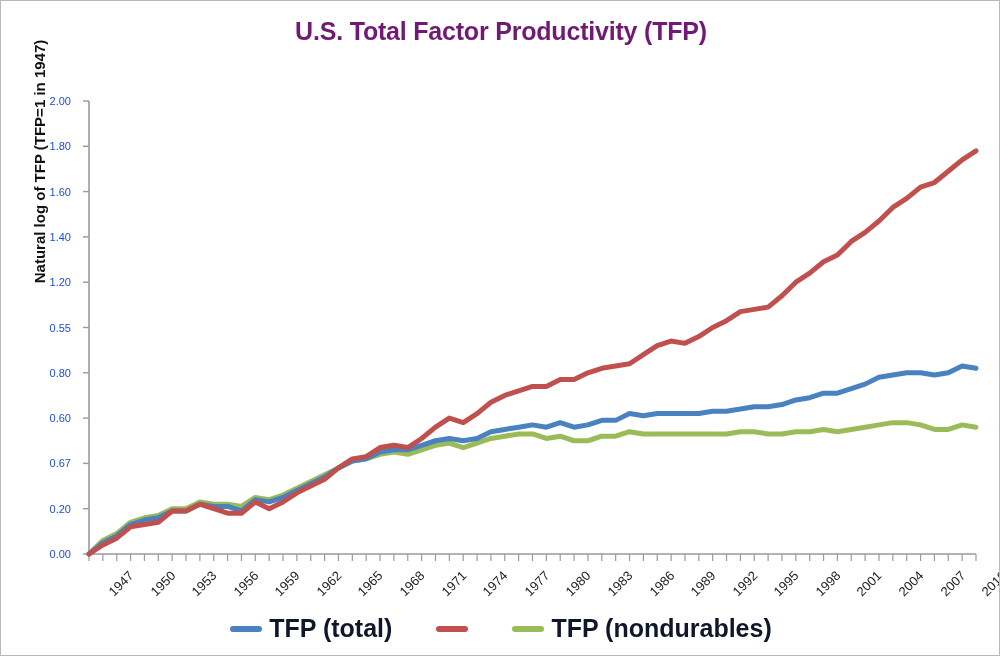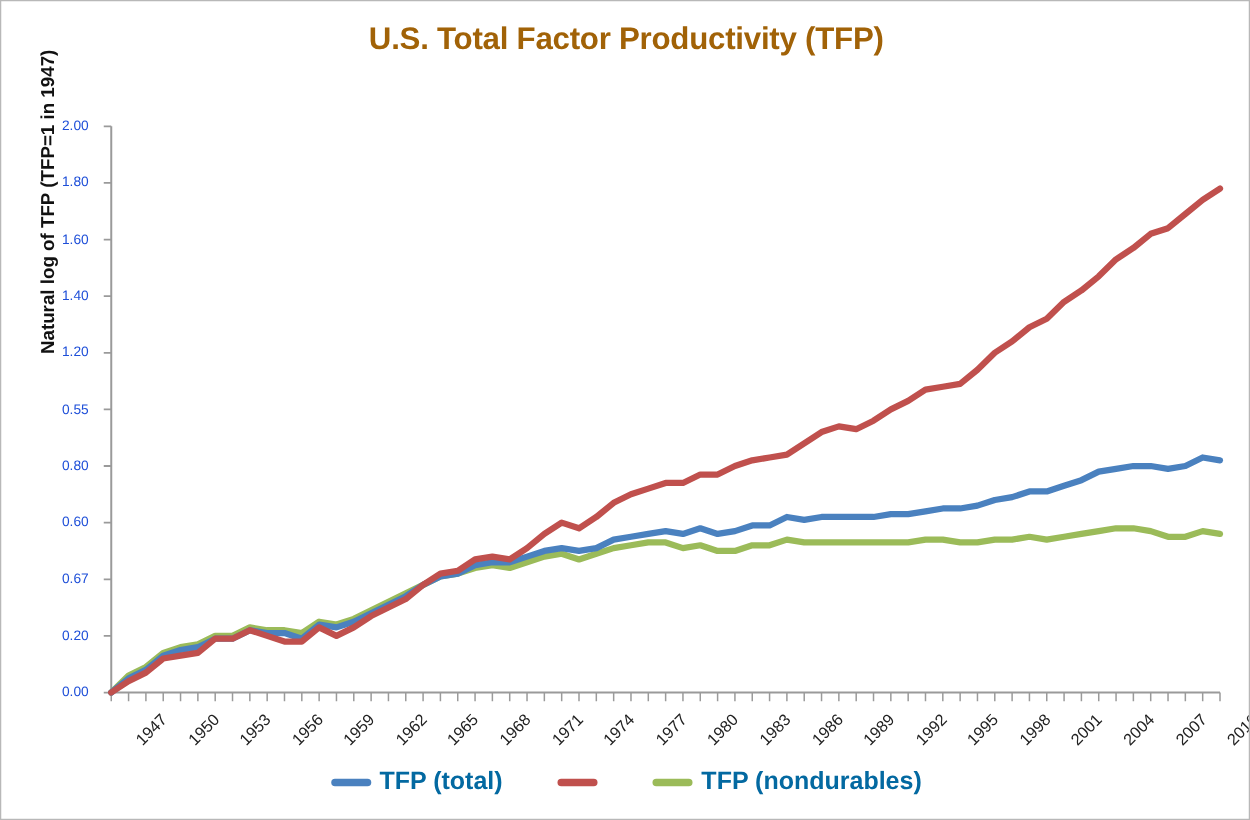--- a/index.html
+++ b/index.html
@@ -20,21 +20,21 @@
     overflow: hidden;
   }
   #chart-title {
     position: absolute;
     top: 16px;
     left: 0;
     width: 1000px;
     text-align: center;
     font-size: 25px;
     font-weight: bold;
-    color: #a16207;
+    color: #701a75;
     letter-spacing: -0.2px;
   }
   #y-axis-title {
     position: absolute;
     left: -172px;
     top: 152px;
     width: 420px;
     text-align: center;
     transform: rotate(-90deg);
     transform-origin: center center;
@@ -95,23 +95,23 @@
     align-items: center;
     gap: 7px;
   }
   .legend-swatch {
     width: 32px;
     height: 6px;
     border-radius: 3px;
     display: block;
   }
   .legend-label {
-    font-size: 20px;
+    font-size: 25px;
     font-weight: bold;
-    color: #0369a1;
+    color: #0f172a;
   }
 </style>
 </head>
 <body>
 
 <div id="page">
 
   <div id="chart-title">U.S. Total Factor Productivity (TFP)</div>
 
   <div id="y-axis-title">Natural log of TFP (TFP=1 in 1947)</div>

